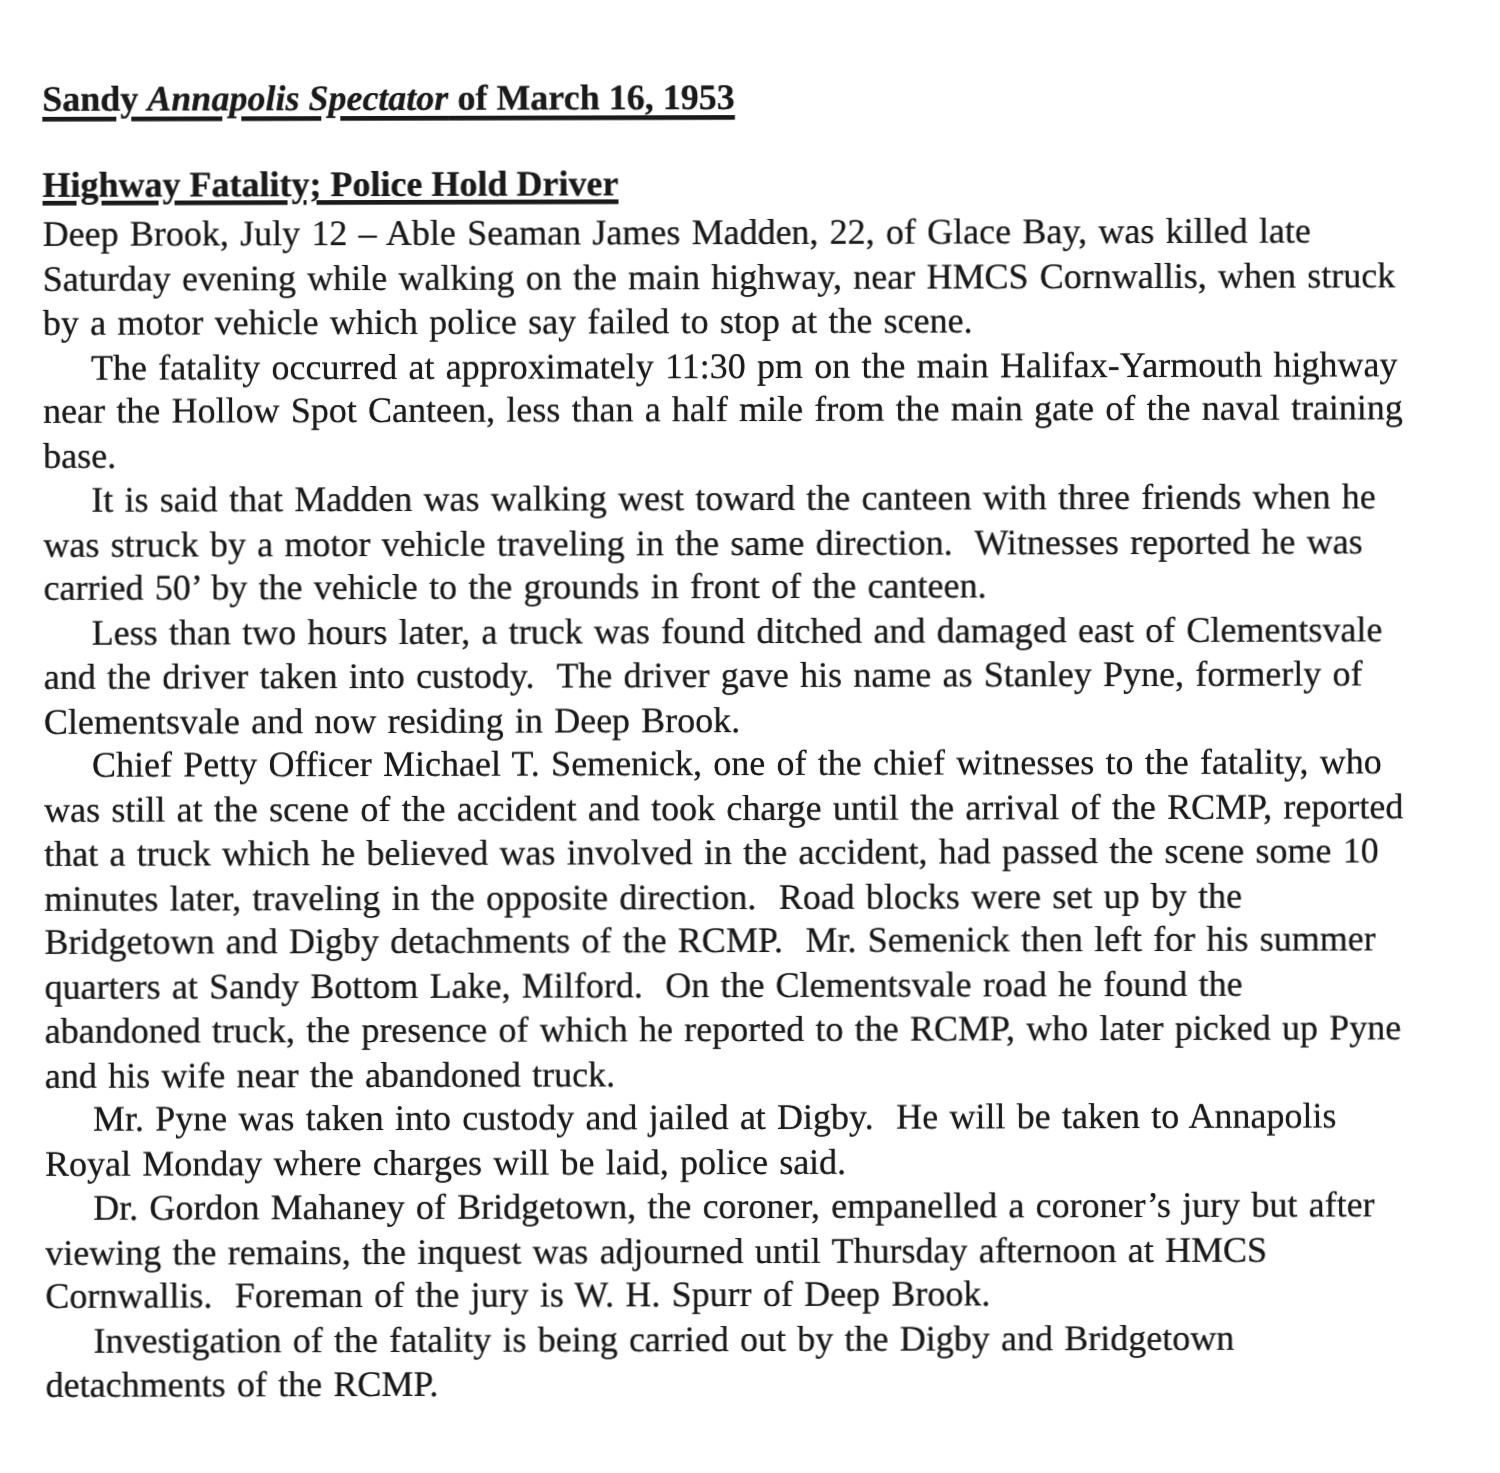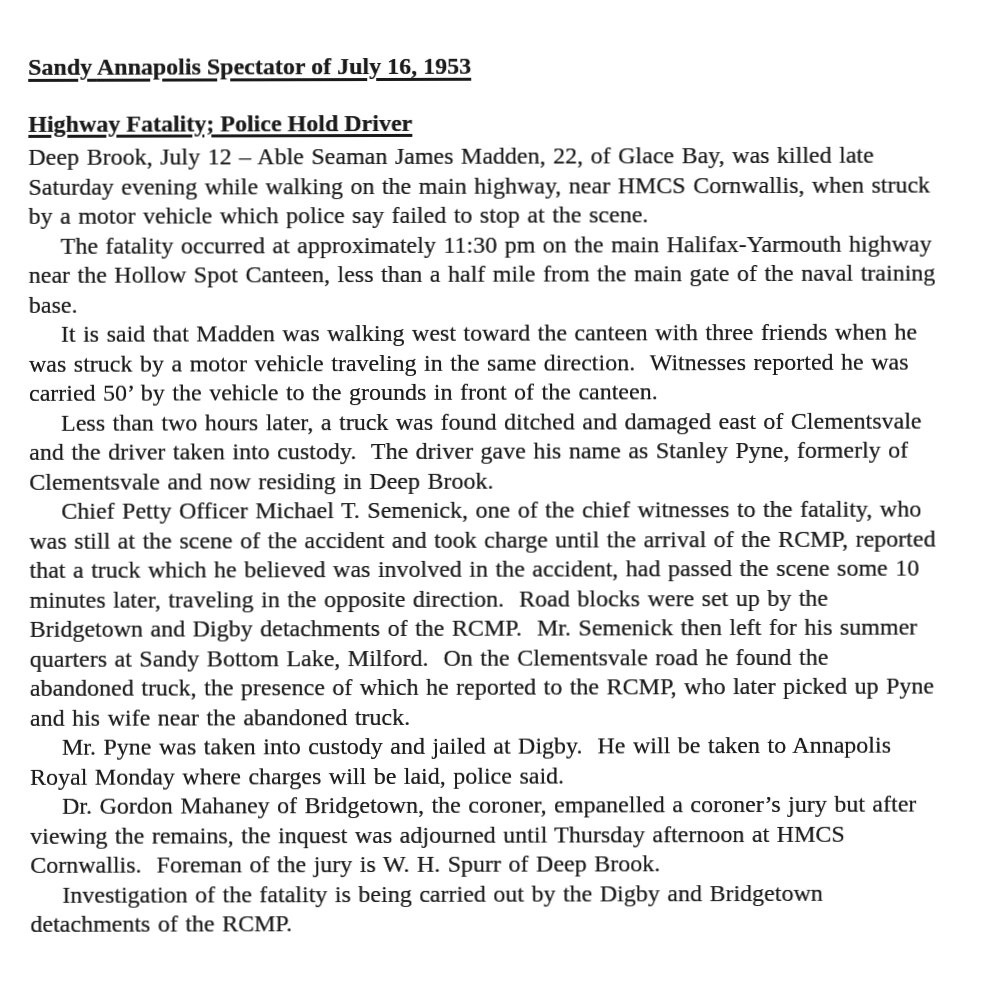--- a/index.html
+++ b/index.html
@@ -32,20 +32,21 @@
   .source-line {
     margin: 0 0 27px 0;
     font-size: 24px;
     line-height: 30px;
     font-weight: bold;
     text-decoration: underline;
     text-decoration-thickness: 3px;
     text-underline-offset: 4px;
   }
   .source-line .pub {
+    font-style: italic;
     text-align: center;
   }
   .headline {
     margin: 0 0 4px 0;
     font-size: 24px;
     line-height: 30px;
     font-weight: bold;
     text-decoration: underline;
     text-decoration-thickness: 2.5px;
     text-underline-offset: 3px;
@@ -61,21 +62,21 @@
   .body-text p.no-indent {
     text-indent: 0;
   }
 </style>
 </head>
 <body>
 
 <div class="page">
   <div class="scan">
 
-    <h1 class="source-line"><span>Sandy </span><span class="pub">Annapolis Spectator</span><span> of July 16, 1953</span></h1>
+    <h1 class="source-line"><span>Sandy </span><span class="pub">Annapolis Spectator</span><span> of March 16, 1953</span></h1>
 
     <h2 class="headline">Highway Fatality; Police Hold Driver</h2>
 
     <div class="body-text">
       <p class="no-indent">Deep Brook, July 12 – Able Seaman James Madden, 22, of Glace Bay, was killed late Saturday evening while walking on the main highway, near HMCS Cornwallis, when struck by a motor vehicle which police say failed to stop at the scene.</p>
       <p>The fatality occurred at approximately 11:30 pm on the main Halifax-Yarmouth highway near the Hollow Spot Canteen, less than a half mile from the main gate of the naval training base.</p>
       <p>It is said that Madden was walking west toward the canteen with three friends when he was struck by a motor vehicle traveling in the same direction.  Witnesses reported he was carried 50’ by the vehicle to the grounds in front of the canteen.</p>
       <p>Less than two hours later, a truck was found ditched and damaged east of Clementsvale and the driver taken into custody.  The driver gave his name as Stanley Pyne, formerly of Clementsvale and now residing in Deep Brook.</p>
       <p>Chief Petty Officer Michael T. Semenick, one of the chief witnesses to the fatality, who was still at the scene of the accident and took charge until the arrival of the RCMP, reported that a truck which he believed was involved in the accident, had passed the scene some 10 minutes later, traveling in the opposite direction.  Road blocks were set up by the Bridgetown and Digby detachments of the RCMP.  Mr. Semenick then left for his summer quarters at Sandy Bottom Lake, Milford.  On the Clementsvale road he found the abandoned truck, the presence of which he reported to the RCMP, who later picked up Pyne and his wife near the abandoned truck.</p>
       <p>Mr. Pyne was taken into custody and jailed at Digby.  He will be taken to Annapolis Royal Monday where charges will be laid, police said.</p>

